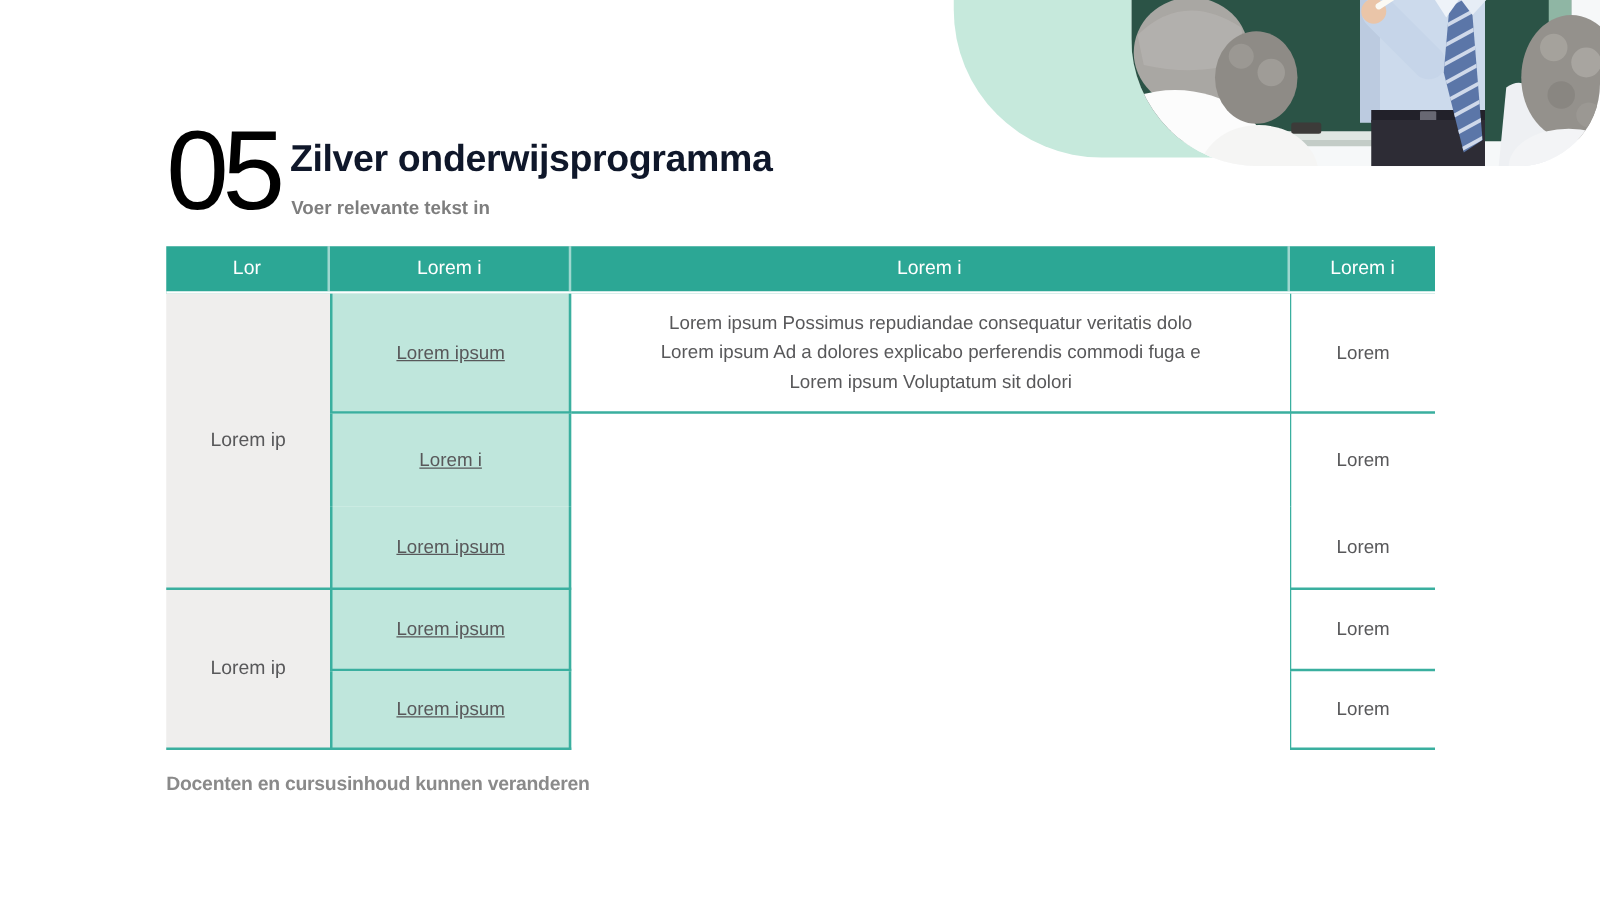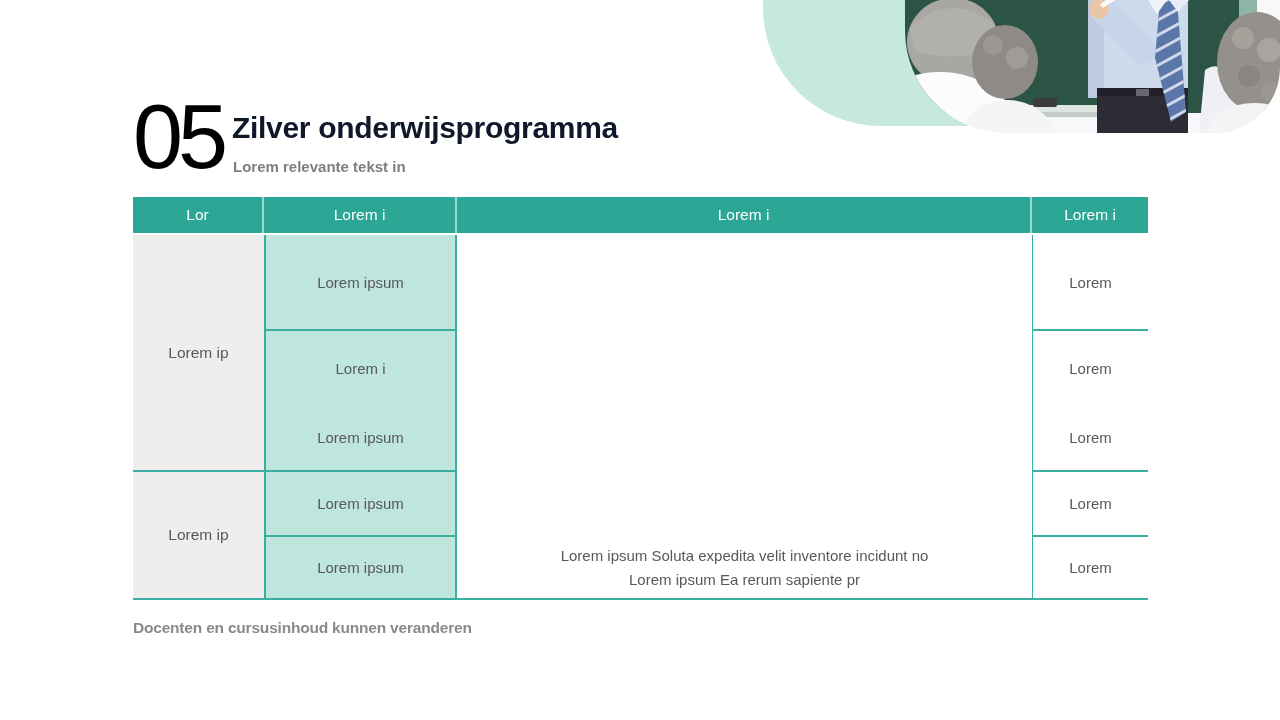--- a/index.html
+++ b/index.html
@@ -79,20 +79,21 @@
     display:flex;align-items:center;justify-content:center;
     text-align:center; color:var(--text-dark); font-size:15px;
   }
   .c1{grid-column:1; background:var(--gray-cell); font-size:15.5px;}
   .g1{grid-row:1/4; border-bottom:2px solid var(--teal-border);}
   .g2{grid-row:4/6; border-bottom:2px solid var(--teal-border);}
   .c2{
     grid-column:2; background:var(--mint);
     border-left:2px solid var(--teal-border);
     border-right:2px solid var(--teal-border);
+    text-decoration:underline;
   }
   .c3{grid-column:3; white-space:pre-line; line-height:23.5px; padding:4px 10px;}
   .c4{grid-column:4; border-left:1px solid var(--teal-border);}
   .r1{grid-row:1;} .r2{grid-row:2;} .r3{grid-row:3;} .r4{grid-row:4;} .r5{grid-row:5;}
   .div-after{border-bottom:2px solid var(--teal-border);}
 
   
   .footnote{
     position:absolute; left:133px; top:619px;
     font-size:15.5px; font-weight:bold; color:#8A8A8A;
@@ -166,46 +167,47 @@
       <circle cx="364" cy="50" r="12" fill="#A8A5A0"></circle>
       <circle cx="344" cy="76" r="11" fill="#898681"></circle>
       <circle cx="366" cy="92" r="10" fill="#9B9893"></circle>
       <ellipse cx="350" cy="133" rx="48" ry="30" fill="#F3F4F6"></ellipse>
     </g>
   </svg>
 </div>
 
 <div class="big-num">05</div>
 <h1 class="page-title">Zilver onderwijsprogramma</h1>
-<div class="page-subtitle">Lorem relevante tekst in</div>
+<div class="page-subtitle">Voer relevante tekst in</div>
 
 <div class="table-wrap">
   <div class="thead">
     <div class="th sep">Lor</div>
     <div class="th sep">Lorem i</div>
     <div class="th sep">Lorem i</div>
     <div class="th">Lorem i</div>
   </div>
   <div class="tbody">
 
     <div class="cell c1 g1">Lorem ip</div>
     <div class="cell c1 g2">Lorem ip</div>
 
     <div class="cell c2 r1 div-after">Lorem ipsum</div>
+    <div class="cell c3 r1 div-after">Lorem ipsum Possimus repudiandae consequatur veritatis dolo
+Lorem ipsum Ad a dolores explicabo perferendis commodi fuga e
+Lorem ipsum Voluptatum sit dolori</div>
     <div class="cell c4 r1 div-after">Lorem</div>
 
     <div class="cell c2 r2">Lorem i</div>
     <div class="cell c4 r2">Lorem</div>
 
     <div class="cell c2 r3 div-after">Lorem ipsum</div>
     <div class="cell c4 r3 div-after">Lorem</div>
 
     <div class="cell c2 r4 div-after">Lorem ipsum</div>
     <div class="cell c4 r4 div-after">Lorem</div>
 
     <div class="cell c2 r5 div-after">Lorem ipsum</div>
-    <div class="cell c3 r5 div-after">Lorem ipsum Soluta expedita velit inventore incidunt no
-Lorem ipsum Ea rerum sapiente pr</div>
     <div class="cell c4 r5 div-after">Lorem</div>
   </div>
 </div>
 
 <div class="footnote">Docenten en cursusinhoud kunnen veranderen</div>
 
 </body></html>

